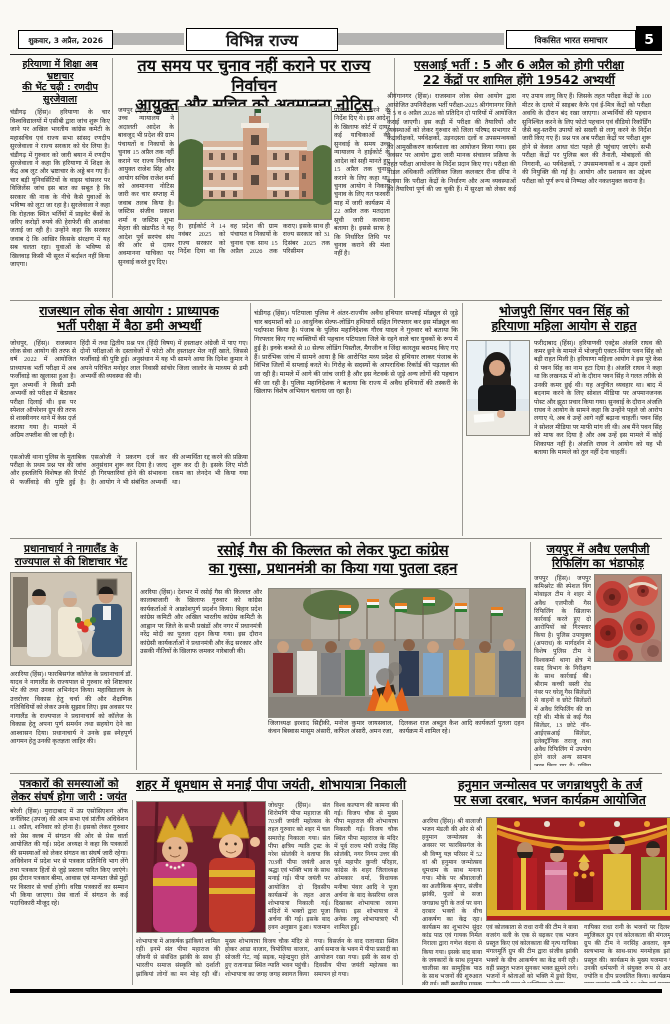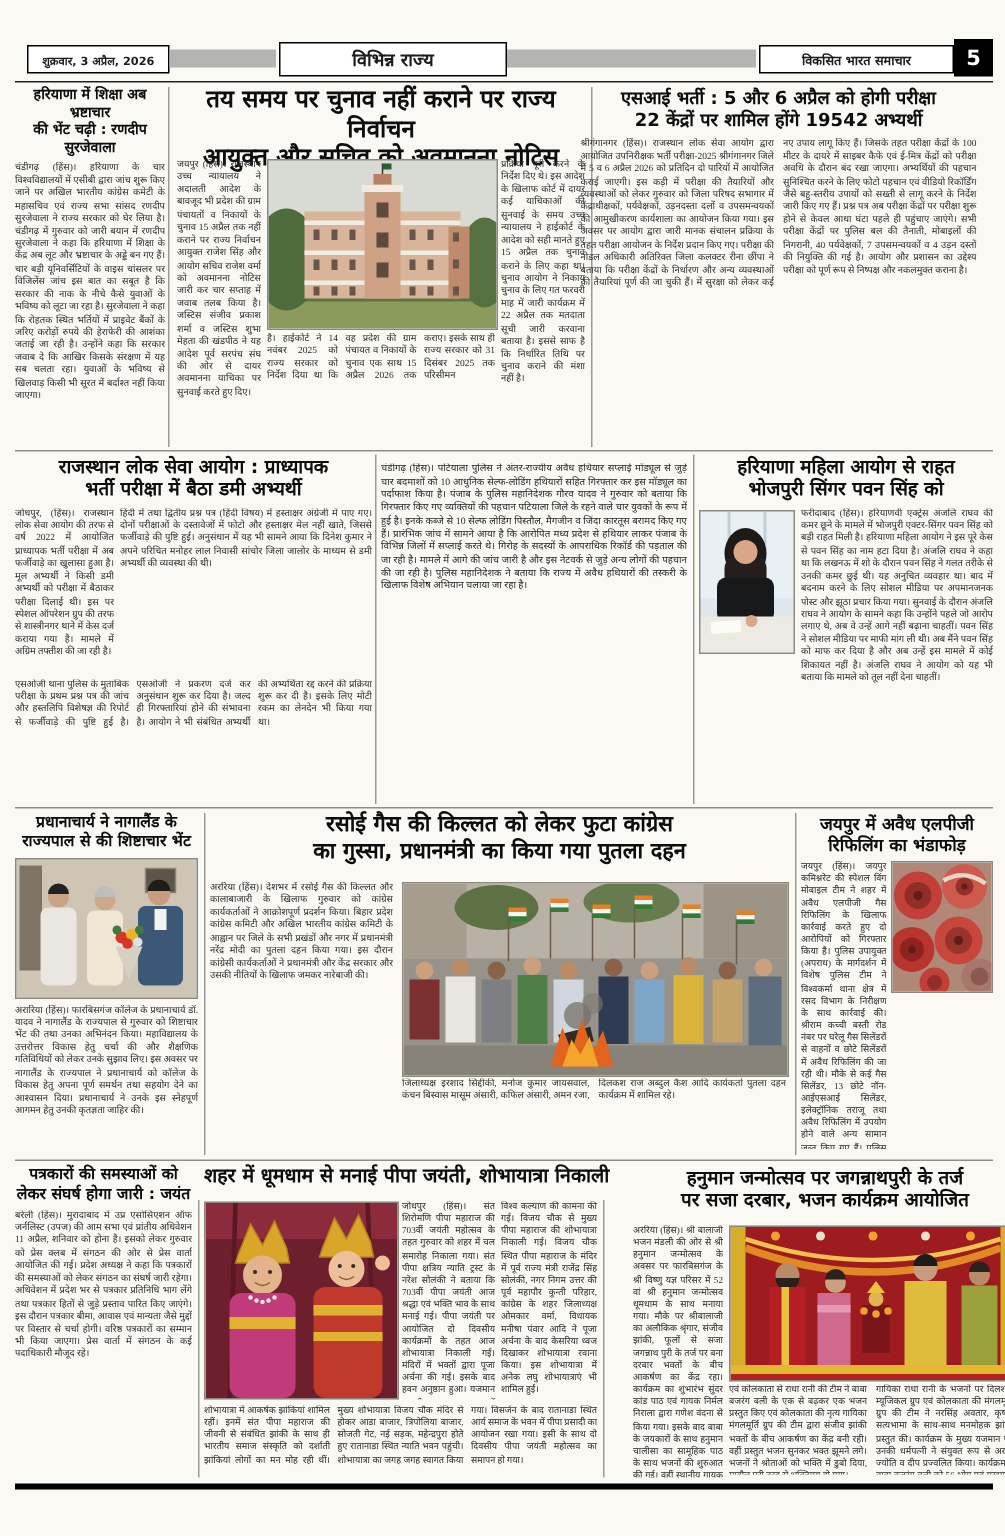--- a/index.html
+++ b/index.html
@@ -8,41 +8,41 @@
   .abs{position:absolute;}
   
   .mbox{border:1px solid #000;display:flex;align-items:center;justify-content:center;
         background:#fff;font-family:"DejaVu Sans","Liberation Sans",sans-serif;font-weight:700;}
   .gbar{background:#b4b4b2;}
   .pnum{background:#000;color:#fff;display:flex;align-items:center;justify-content:center;
         font-family:"DejaVu Sans",sans-serif;font-weight:700;font-size:14px;}
   
   .hl{font-family:"DejaVu Sans","Liberation Sans",sans-serif;font-weight:700;color:#0d0d0d;
       text-align:center;line-height:1.22;}
-  .hl div{display:block;}
+  .hl div{display:block;text-decoration:underline;}
   
   .bt{font-size:6.3px;line-height:1.34;text-align:justify;overflow:hidden;color:#2a2a2a;}
   .cols2{column-count:2;column-gap:6px;}
   .cols3{column-count:3;column-gap:5px;}
   .rule-v{background:#9c9a94;width:1px;}
   .rule-h{background:#8f8d87;height:1px;}
   .photo{border:1px solid #8a887f;background:#ddd;overflow:hidden;}
   .photo svg{display:block;width:100%;height:100%;}
   .botbar{background:#000;}
 </style>
 </head>
 <body>
 
 <div class="sheet">
 
   <div class="abs mbox" style="left:18px;top:30px;width:93px;height:17px;font-size:7.5px;">
     <span>शुक्रवार, 3 अप्रैल, 2026</span>
   </div>
   <div class="abs gbar" style="left:113px;top:33px;width:71px;height:12px;"></div>
-  <div class="abs mbox" style="left:186px;top:28px;width:150px;height:21px;font-size:12px;">
+  <div class="abs mbox" style="left:186px;top:28px;width:150px;height:21px;font-size:16px;">
     <span>विभिन्न राज्य</span>
   </div>
   <div class="abs gbar" style="left:338px;top:33px;width:166px;height:12px;"></div>
   <div class="abs mbox" style="left:506px;top:30px;width:128px;height:17px;font-size:8.5px;">
     <span>विकसित भारत समाचार</span>
   </div>
   <div class="abs pnum" style="left:636px;top:26px;width:26px;height:25px;">
     <span>5</span>
   </div>
   <div class="abs rule-h" style="left:10px;top:54px;width:652px;background:#222;"></div>
@@ -142,22 +142,22 @@
   <div class="abs rule-v" style="left:250px;top:303px;height:233px;"></div>
 
   <div class="abs" style="left:254px;top:303px;width:204px;height:233px;">
     <div class="bt" style="margin-top:6px;height:190px;font-size:6.5px;">चंडीगढ़ (हिंस)। पटियाला पुलिस ने अंतर-राज्यीय अवैध हथियार सप्लाई मॉड्यूल से जुड़े चार बदमाशों को 10 आधुनिक सेल्फ-लोडिंग हथियारों सहित गिरफ्तार कर इस मॉड्यूल का पर्दाफाश किया है। पंजाब के पुलिस महानिदेशक गौरव यादव ने गुरुवार को बताया कि गिरफ्तार किए गए व्यक्तियों की पहचान पटियाला जिले के रहने वाले चार युवकों के रूप में हुई है। इनके कब्जे से 10 सेल्फ लोडिंग पिस्तौल, मैगजीन व जिंदा कारतूस बरामद किए गए हैं। प्रारंभिक जांच में सामने आया है कि आरोपित मध्य प्रदेश से हथियार लाकर पंजाब के विभिन्न जिलों में सप्लाई करते थे। गिरोह के सदस्यों के आपराधिक रिकॉर्ड की पड़ताल की जा रही है। मामले में आगे की जांच जारी है और इस नेटवर्क से जुड़े अन्य लोगों की पहचान की जा रही है। पुलिस महानिदेशक ने बताया कि राज्य में अवैध हथियारों की तस्करी के खिलाफ विशेष अभियान चलाया जा रहा है।</div>
   </div>
 
   <div class="abs rule-v" style="left:462px;top:303px;height:233px;"></div>
 
   <div class="abs" style="left:466px;top:303px;width:196px;height:233px;">
     <div class="hl" style="font-size:12.5px;">
+      <div>भोजपुरी सिंगर पवन सिंह को</div>
       <div>हरियाणा महिला आयोग से राहत</div>
-      <div>भोजपुरी सिंगर पवन सिंह को</div>
     </div>
     <div style="margin-top:5px;height:190px;overflow:hidden;">
       <div class="photo" style="float:left;width:62px;height:94px;margin:1px 4px 2px 0;">
         <svg viewBox="0 0 62 94">
           <rect width="62" height="94" fill="#dfe7ec"></rect>
           <rect width="62" height="58" fill="#e9f0f4"></rect>
           <rect x="18" width="2" height="58" fill="#c3ced6"></rect>
             <rect x="42" width="2" height="58" fill="#c3ced6"></rect>
           <ellipse cx="30" cy="28" rx="14" ry="17" fill="#1d1a18"></ellipse>
           <rect x="16" y="30" width="28" height="26" rx="8" fill="#241f1c"></rect>

